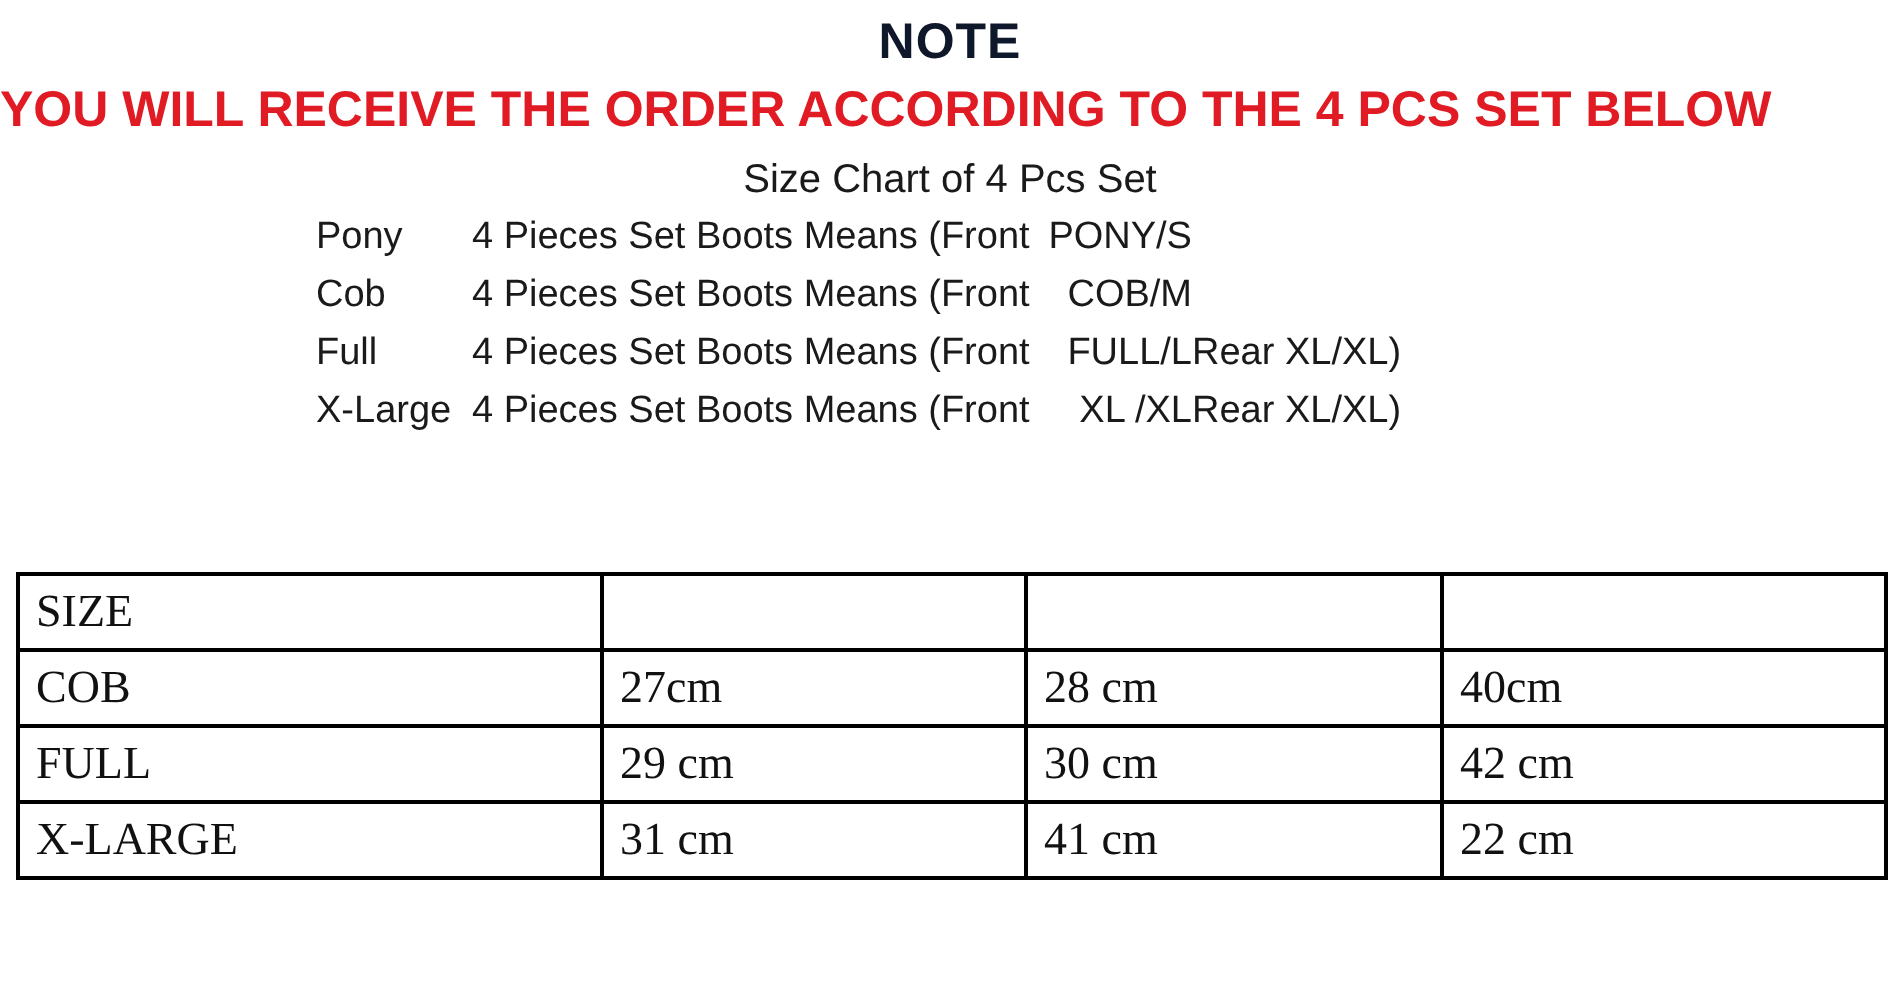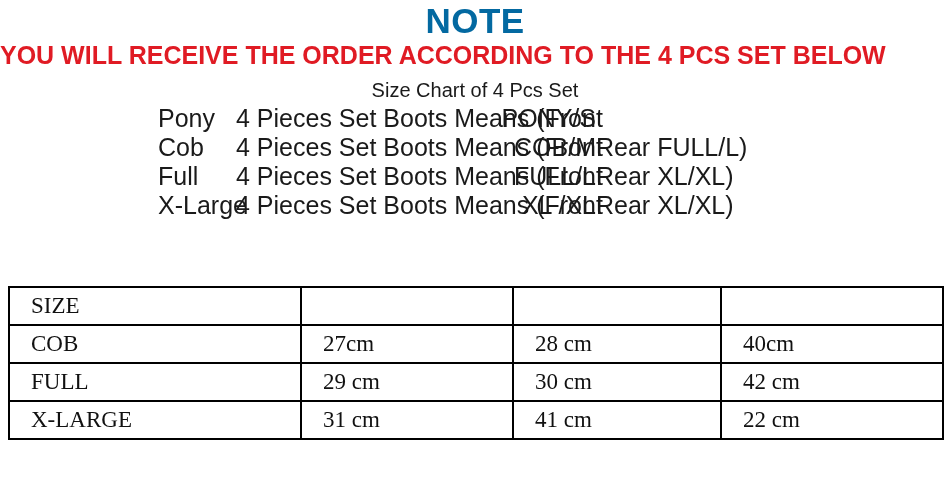--- a/index.html
+++ b/index.html
@@ -17,24 +17,24 @@
   .page {
     position: relative;
     width: 950px;
     height: 498px;
     background: #ffffff;
   }
 
   
   .note-title {
     text-align: center;
-    color: #0369a1;
+    color: #0f172a;
     font-family: "Liberation Sans", sans-serif;
     font-weight: bold;
-    font-size: 35px;
+    font-size: 25px;
     line-height: 38px;
     letter-spacing: 0.5px;
     margin-top: 2px;
   }
   .note-sub {
     text-align: left;
     color: #e01b24;
     font-family: "Liberation Sans", sans-serif;
     font-weight: bold;
     font-size: 25px;
@@ -49,21 +49,21 @@
     font-family: "Liberation Sans", sans-serif;
     font-size: 20px;
     line-height: 24px;
     margin-top: 8px;
     color: #1a1a1a;
   }
   .set-rows {
     margin: 2px auto 0 auto;
     width: 634px;
     font-family: "Liberation Sans", sans-serif;
-    font-size: 25px;
+    font-size: 19px;
     line-height: 29px;
     color: #1a1a1a;
   }
   .set-row {
     display: flex;
     white-space: nowrap;
   }
   .col-size   { width: 78px; flex: 0 0 78px; }
   .col-means  { width: 250px; flex: 0 0 250px; }
   .col-front  { width: 110px; flex: 0 0 110px; text-align: right; }
@@ -91,21 +91,21 @@
   
   table.sizes {
     border-collapse: collapse;
     width: 934px;
     margin: 0 8px;
     table-layout: fixed;
   }
   table.sizes td {
     border: 2px solid #000000;
     height: 36px;
-    padding: 0 0 0 21px;
+    padding: 0 0 0 8px;
     font-family: "Liberation Serif", serif;
     font-size: 23px;
     color: #111111;
     vertical-align: middle;
   }
   table.sizes col.c1 { width: 292px; }
   table.sizes col.c2 { width: 212px; }
   table.sizes col.c3 { width: 208px; }
   table.sizes col.c4 { width: 222px; }
 </style>
@@ -122,21 +122,20 @@
   <div class="set-rows">
     <div class="set-row">
       <span class="col-size">Pony</span>
       <span class="col-means">4 Pieces Set Boots Means (Front</span>
       <span class="col-front">PONY/S</span>
     </div>
     <div class="set-row">
       <span class="col-size">Cob</span>
       <span class="col-means">4 Pieces Set Boots Means (Front</span>
       <span class="col-front">COB/M</span>
-      <span class="col-rear">Rear FULL/L)</span>
     </div>
     <div class="set-row">
       <span class="col-size">Full</span>
       <span class="col-means">4 Pieces Set Boots Means (Front</span>
       <span class="col-front">FULL/L</span>
       <span class="col-rear">Rear XL/XL)</span>
     </div>
     <div class="set-row">
       <span class="col-size">X-Large</span>
       <span class="col-means">4 Pieces Set Boots Means (Front</span>

